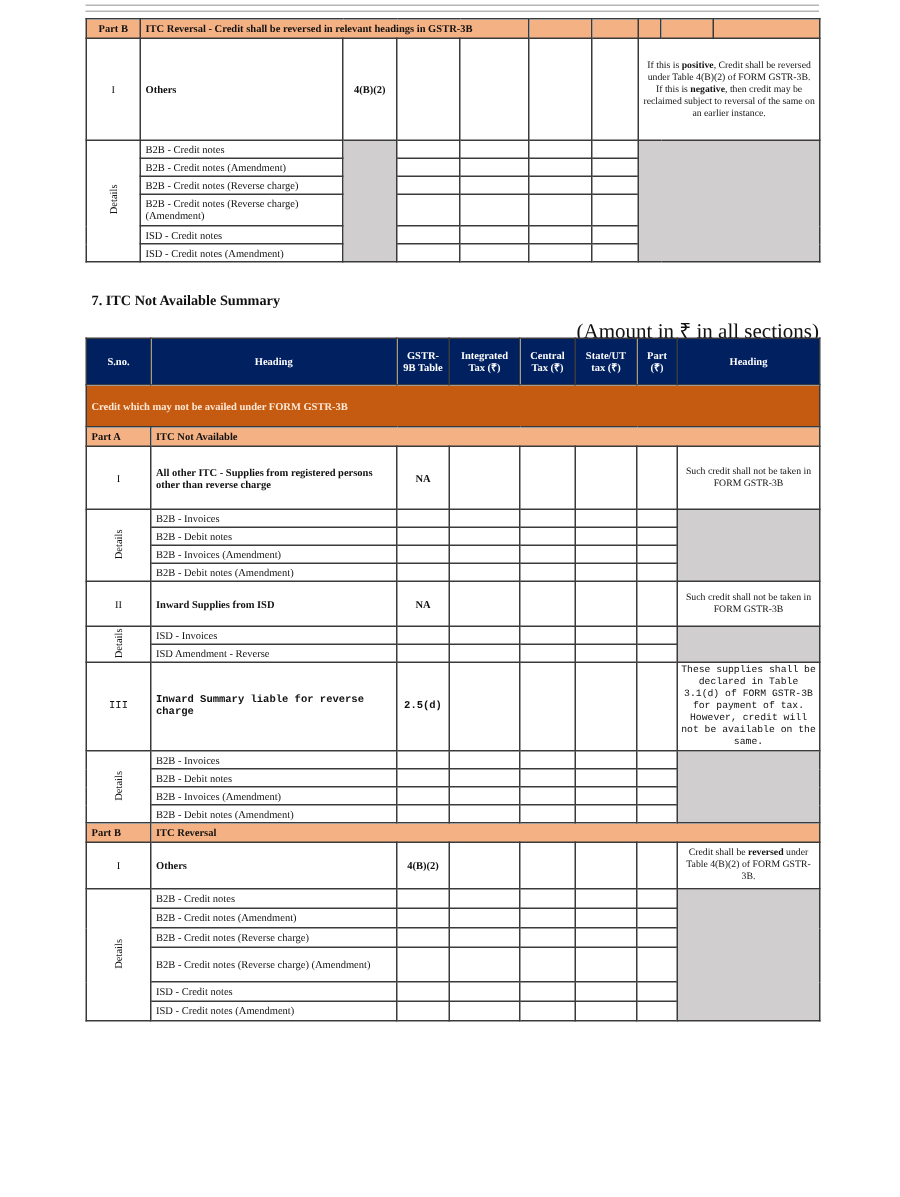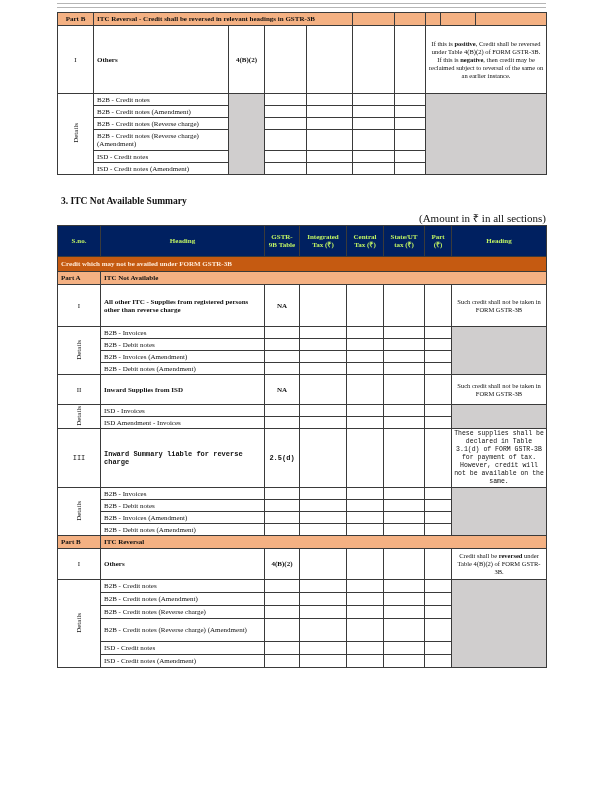--- a/index.html
+++ b/index.html
@@ -4,26 +4,26 @@
 <style>
   html, body { margin: 0; padding: 0; background: #ffffff; }
   body { width: 600px; height: 798px; position: relative; font-family: "Liberation Serif", serif; color: #111; overflow: hidden; }
   .topline { position: absolute; left: 57px; top: 3px; width: 489px; height: 3px; border-top: 1px solid #b5b5b5; border-bottom: 1px solid #b5b5b5; }
   table { border-collapse: collapse; position: absolute; table-layout: fixed; }
   td, th { border: 1px solid #3a3a3a; font-size: 7px; line-height: 8px; padding: 0 3px; vertical-align: middle; overflow: hidden; }
   .center { text-align: center; }
   .bold { font-weight: bold; }
   .orange-light { background: #f4b183; }
   .orange-dark { background: #c55a11; color: #ffe9d6; font-weight: bold; }
-  .navy { background: #002060; color: #bef264; font-weight: bold; text-align: center; }
+  .navy { background: #002060; color: #ffffff; font-weight: bold; text-align: center; }
   .grey { background: #d0cece; }
   .vert { writing-mode: vertical-rl; transform: rotate(180deg); text-align: center; font-size: 7px; }
   .vert-cell { text-align: center; padding: 0; }
   .section-title { position: absolute; left: 61px; top: 196px; font-size: 9.5px; font-weight: bold; }
-  .amount-note { position: absolute; right: 54px; top: 210px; font-size: 11px; }
+  .amount-note { position: absolute; right: 54px; top: 210px; font-size: 14px; }
   .adv { font-size: 6.5px; line-height: 8px; text-align: center; padding: 1px 2px; }
 </style>
 </head>
 <body>
 
 <div class="topline"></div>
 
 <table style="left:57px; top:12px; width:489px;">
   <colgroup>
     <col style="width:36px">
@@ -101,21 +101,21 @@
   <tr style="height:12px;">
     <td>ISD - Credit notes (Amendment)</td>
     <td></td>
         <td></td>
         <td></td>
         <td></td>
   </tr>
 </tbody>
   </table>
 
-<div class="section-title">3.  ITC Not Available Summary</div>
+<div class="section-title">7.  ITC Not Available Summary</div>
 <div class="amount-note">(Amount in ₹ in all sections)</div>
 
 <table style="left:57px; top:225px; width:489px;">
   <colgroup>
     <col style="width:43px">
       <col style="width:164px">
       <col style="width:35px">
       <col style="width:47px">
       <col style="width:37px">
       <col style="width:41px">
@@ -126,21 +126,21 @@
       <tr class="navy" style="height:31px;">
     <th>S.no.</th>
     <th>Heading</th>
     <th>GSTR-9B Table</th>
     <th>Integrated Tax (₹)</th>
     <th>Central Tax (₹)</th>
     <th>State/UT tax (₹)</th>
     <th>Part (₹)</th>
     <th>Heading</th>
   </tr>
-  <tr class="orange-dark" style="height:15px;">
+  <tr class="orange-dark" style="height:28px;">
     <td colspan="8">Credit which may not be availed under FORM GSTR-3B</td>
   </tr>
   <tr class="orange-light" style="height:13px;">
     <td class="bold">Part A</td>
     <td colspan="7" class="bold">ITC Not Available</td>
   </tr>
 
   <tr style="height:42px;">
     <td class="center">I</td>
     <td class="bold">All other ITC - Supplies from registered persons other than reverse charge</td>
@@ -200,21 +200,21 @@
     <td rowspan="2" class="vert-cell"><span class="vert">Details</span></td>
     <td>ISD - Invoices</td>
     <td></td>
         <td></td>
         <td></td>
         <td></td>
         <td></td>
     <td rowspan="2" class="grey"></td>
   </tr>
   <tr style="height:12px;">
-    <td>ISD Amendment - Invoices</td>
+    <td>ISD Amendment - Reverse</td>
     <td></td>
         <td></td>
         <td></td>
         <td></td>
         <td></td>
   </tr>
 
   <tr style="height:59px;font-family:Liberation Mono, monospace;">
     <td class="center">III</td>
     <td class="bold">Inward Summary liable for reverse charge</td>

